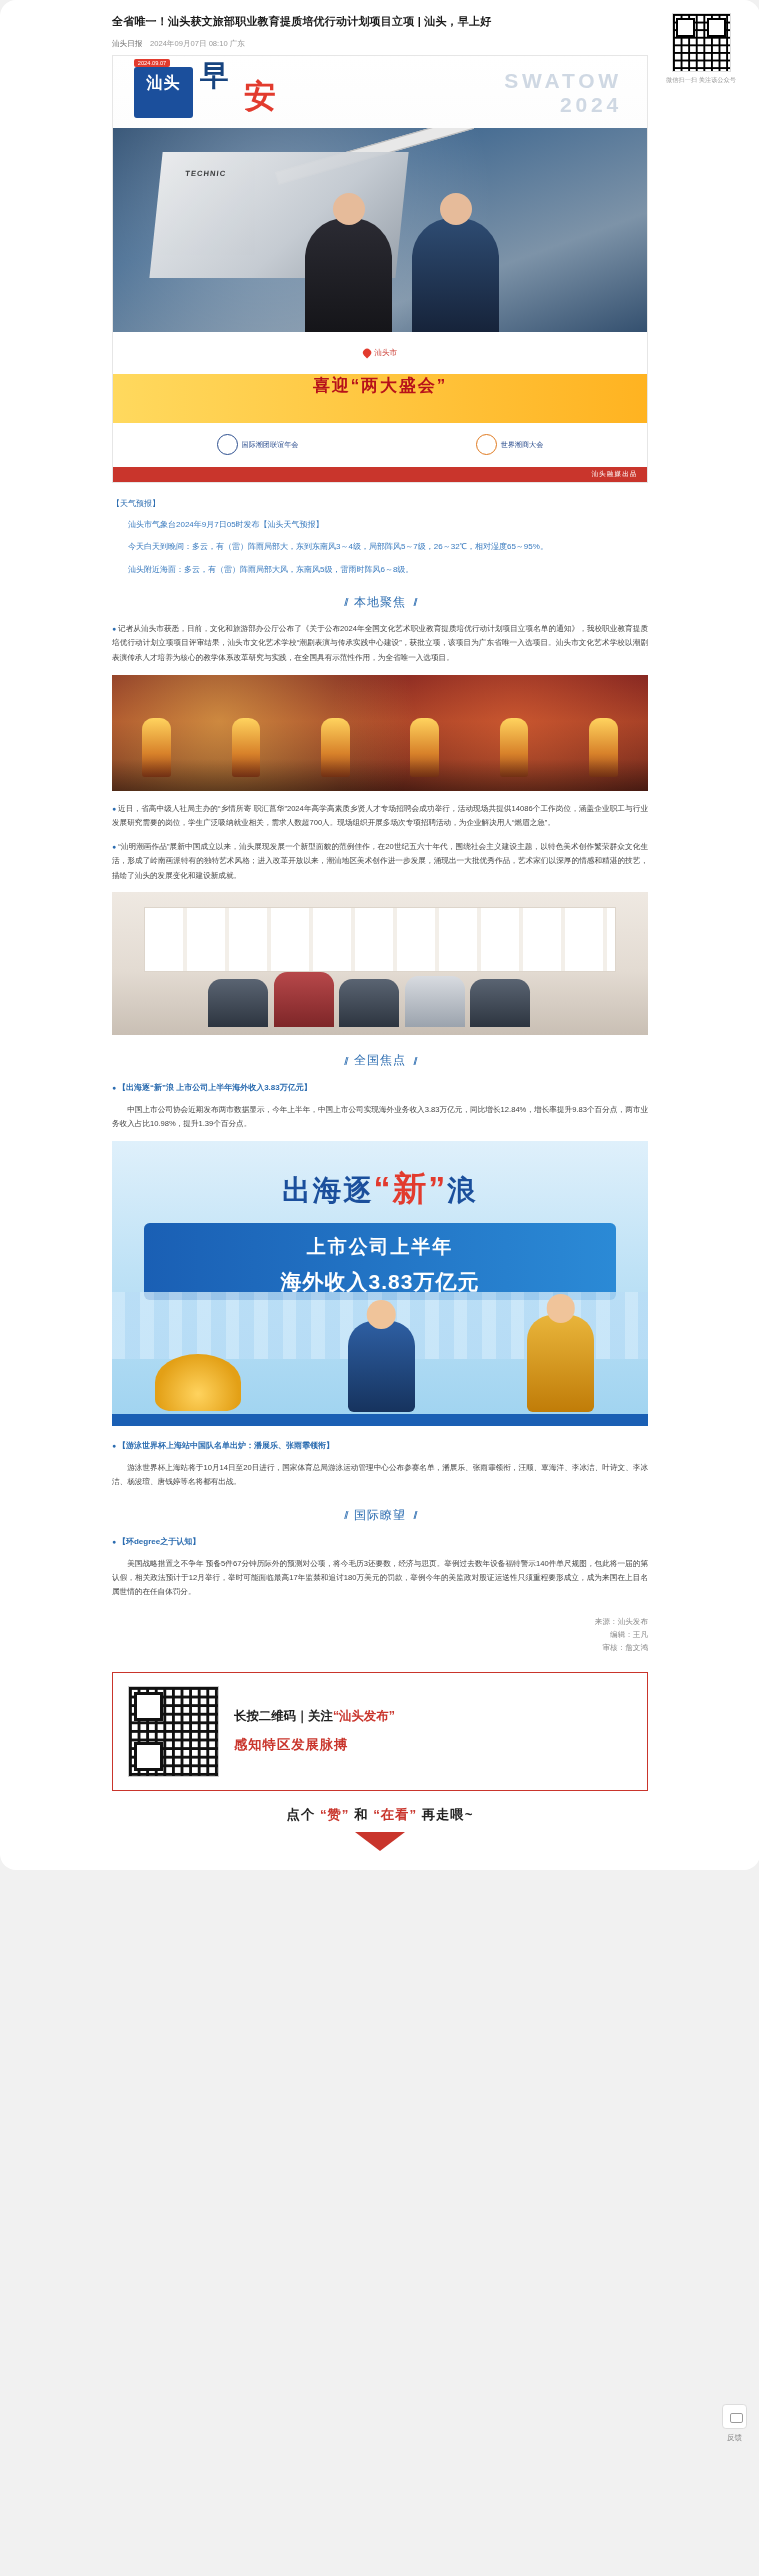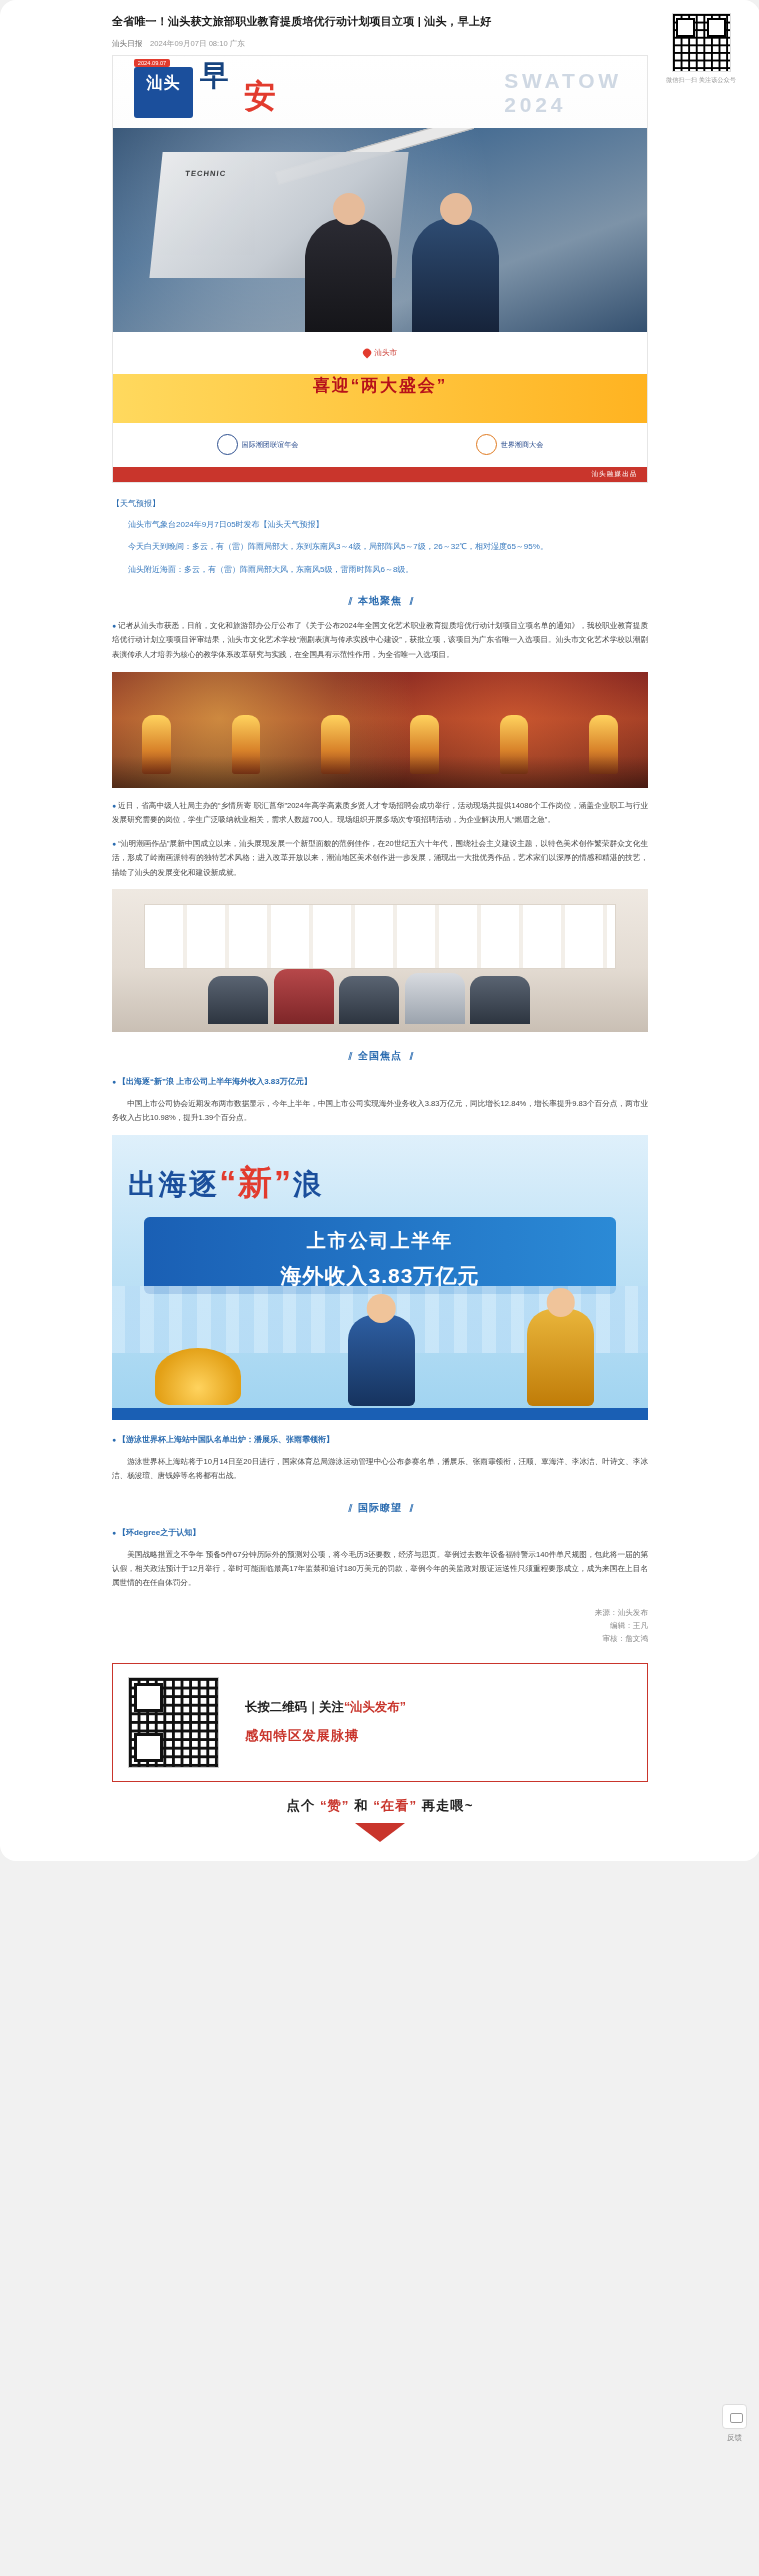--- a/index.html
+++ b/index.html
@@ -130,21 +130,21 @@
   .logo-an {
     position: absolute;
     left: 131px; top: 19px;
     font-size: 32px;
     font-weight: bold;
     color: #e23b2e;
   }
   .swatow {
     position: absolute;
     right: 25px; top: 13.3px;
-    text-align: left;
+    text-align: right;
   }
   .swatow .w1 {
     font-size: 21px;
     letter-spacing: 3.8px;
     color: #cfd8e3;
     font-weight: bold;
   }
   .swatow .w2 {
     font-size: 21px;
     letter-spacing: 3.8px;
@@ -311,22 +311,22 @@
     justify-content: center;
     gap: 7.6px;
     margin: 17px 0 11.4px 0;
   }
   .sec-div .bar {
     color: #2b6cb0;
     font-size: 10.5px;
     letter-spacing: -1.9px;
   }
   .sec-div .txt {
-    font-size: 10px;
-    font-weight: bold;
+    font-size: 12px;
+    font-weight: normal;
     color: #2b6cb0;
     letter-spacing: 1px;
   }
 
   .para {
     font-size: 7.6px;
     line-height: 14.3px;
     color: #444;
     margin: 0 0 9.5px 0;
     text-align: justify;
@@ -412,26 +412,25 @@
     width: 100%;
     height: 285px;
     margin: 9.5px 0 13.3px 0;
     position: relative;
     overflow: hidden;
     background: linear-gradient(180deg,#dff0fb 0%, #bfe2f6 45%, #9fd3f0 100%);
   }
   .p2-t1 {
     position: absolute;
     top: 25px; left: 0; right: 0;
-    text-align: left;
+    text-align: center;
     font-size: 28.5px;
     font-weight: bold;
     color: #1b4f9c;
     letter-spacing: 1.9px;
-    margin-left: 16px;
   }
   .p2-t1 em {
     font-style: normal;
     color: #e23b2e;
     font-size: 34px;
   }
   .p2-band {
     position: absolute;
     top: 82px; left: 6%; right: 6%;
     height: 77px;
@@ -505,21 +504,21 @@
     margin-top: 15px;
   }
 
   
   .qr-card {
     margin-top: 17px;
     border: 1.9px solid #c9352c;
     padding: 13.3px 15px;
     display: flex;
     align-items: center;
-    gap: 26px;
+    gap: 15px;
     background: #fff;
   }
   .qr-big {
     width: 91px; height: 91px;
     flex: 0 0 91px;
     background:
       linear-gradient(90deg,#111 2.9px, transparent 2.9px) 0 0/8.6px 8.6px,
       linear-gradient(#111 2.9px, transparent 2.9px) 0 0/8.6px 8.6px,
       #fff;
     position: relative;

